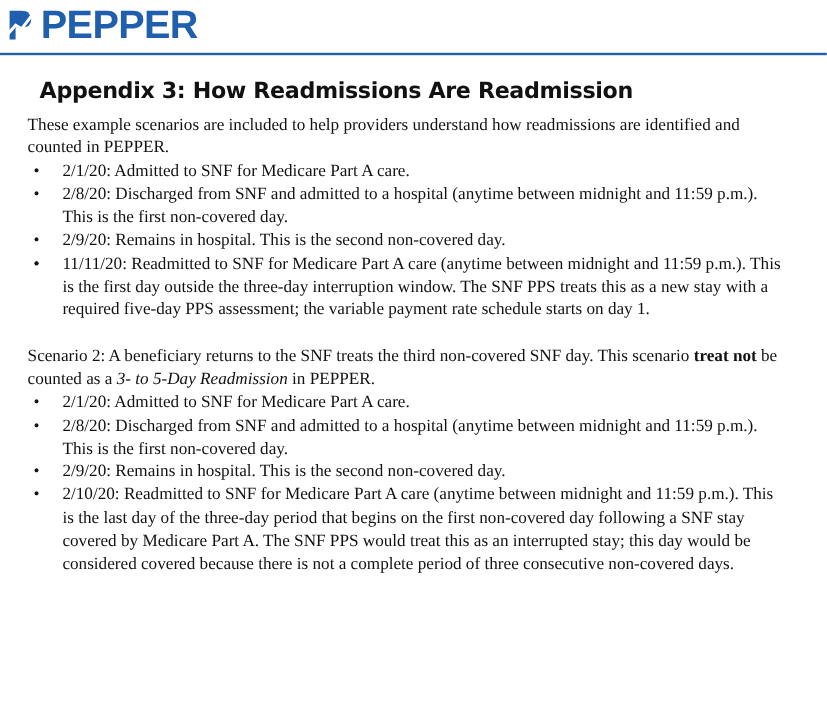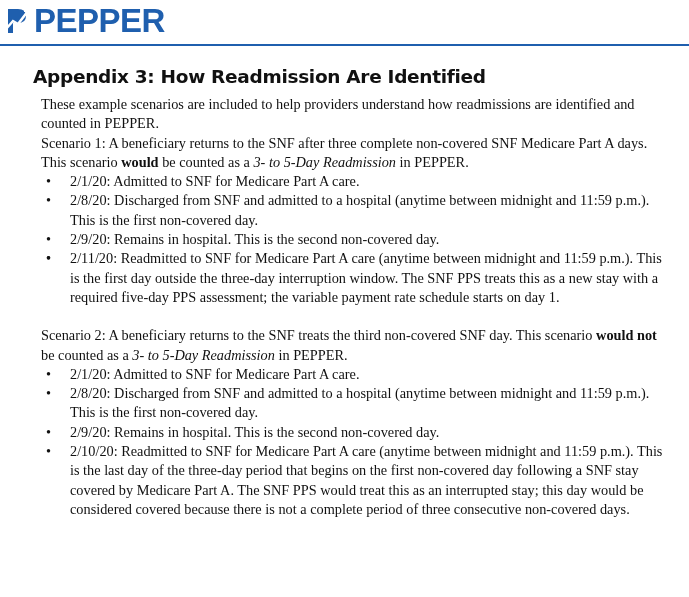--- a/index.html
+++ b/index.html
@@ -13,21 +13,21 @@
       font-family: "Liberation Sans", sans-serif; font-weight: bold; font-size: 33px;
       color: #1f5fae; letter-spacing: -0.5px; line-height: 1;
     }
     .rule { position: absolute; left: 0; right: 0; top: 44px; height: 2px; background: #1f5fae; }
     .heading {
       position: absolute; left: 33px; top: 66px;
       font-family: "DejaVu Sans", sans-serif; font-weight: bold; font-size: 18.5px; color: #111;
       letter-spacing: -0.3px;
     }
     .content {
-      position: absolute; left: 41px; top: 95px; width: 630px;
+      position: absolute; left: 23px; top: 95px; width: 630px;
       font-family: "Liberation Serif", serif; font-size: 14.3px; color: #111; line-height: 19.3px;
     }
     .content p { margin: 0; }
     ul { margin: 0; padding: 0; list-style: none; }
     li { position: relative; padding-left: 29px; }
     li .bullet { position: absolute; left: 5px; top: 0; }
     .gap { height: 19px; }
     b { font-weight: bold; }
     i { font-style: italic; }
   </style>
@@ -37,36 +37,35 @@
 <div class="logo">
   <svg class="logo-mark" viewBox="0 0 30 34" width="30" height="34">
     <path d="M4 30 L4 6 L14 6 Q22 6 22 13 Q22 20 14 20 L9 20 L9 30 Z" fill="#1f5fae"></path>
     <polyline points="2,26 9,18 14,21 24,8" fill="none" stroke="#ffffff" stroke-width="2.5"></polyline>
     <polyline points="20,8 24,8 24,12" fill="none" stroke="#ffffff" stroke-width="2"></polyline>
   </svg>
   <span class="logo-text">PEPPER</span>
 </div>
 <div class="rule"></div>
 
-<div class="heading">Appendix 3: How Readmission Are Identified</div>
+<div class="heading">Appendix 3: How Readmissions Are Readmission</div>
 
 <div class="content">
   <p>These example scenarios are included to help providers understand how readmissions are identified and counted in PEPPER.</p>
 
-  <p><span>Scenario 1: A beneficiary returns to the SNF after three complete non-covered SNF Medicare Part A days. This scenario </span><b>would</b><span> be counted as a </span><i>3- to 5-Day Readmission</i><span> in PEPPER.</span></p>
   <ul>
     <li><span class="bullet">•</span><span>2/1/20: Admitted to SNF for Medicare Part A care.</span></li>
     <li><span class="bullet">•</span><span>2/8/20: Discharged from SNF and admitted to a hospital (anytime between midnight and 11:59 p.m.). This is the first non-covered day.</span></li>
     <li><span class="bullet">•</span><span>2/9/20: Remains in hospital. This is the second non-covered day.</span></li>
     <li><span class="bullet">•</span></li>
-    <li><span class="bullet">•</span><span>2/11/20: Readmitted to SNF for Medicare Part A care (anytime between midnight and 11:59 p.m.). This is the first day outside the three-day interruption window. The SNF PPS treats this as a new stay with a required five-day PPS assessment; the variable payment rate schedule starts on day 1.</span></li>
+    <li><span class="bullet">•</span><span>11/11/20: Readmitted to SNF for Medicare Part A care (anytime between midnight and 11:59 p.m.). This is the first day outside the three-day interruption window. The SNF PPS treats this as a new stay with a required five-day PPS assessment; the variable payment rate schedule starts on day 1.</span></li>
   </ul>
 
   <div class="gap"></div>
 
-  <p><span>Scenario 2: A beneficiary returns to the SNF treats the third non-covered SNF day. This scenario </span><b>would not</b><span> be counted as a </span><i>3- to 5-Day Readmission</i><span> in PEPPER.</span></p>
+  <p><span>Scenario 2: A beneficiary returns to the SNF treats the third non-covered SNF day. This scenario </span><b>treat not</b><span> be counted as a </span><i>3- to 5-Day Readmission</i><span> in PEPPER.</span></p>
   <ul>
     <li><span class="bullet">•</span><span>2/1/20: Admitted to SNF for Medicare Part A care.</span></li>
     <li><span class="bullet">•</span><span>2/8/20: Discharged from SNF and admitted to a hospital (anytime between midnight and 11:59 p.m.). This is the first non-covered day.</span></li>
     <li><span class="bullet">•</span><span>2/9/20: Remains in hospital. This is the second non-covered day.</span></li>
     <li><span class="bullet">•</span><span>2/10/20: Readmitted to SNF for Medicare Part A care (anytime between midnight and 11:59 p.m.). This is the last day of the three-day period that begins on the first non-covered day following a SNF stay covered by Medicare Part A. The SNF PPS would treat this as an interrupted stay; this day would be considered covered because there is not a complete period of three consecutive non-covered days.</span></li>
   </ul>
 </div>
 
 </body></html>

